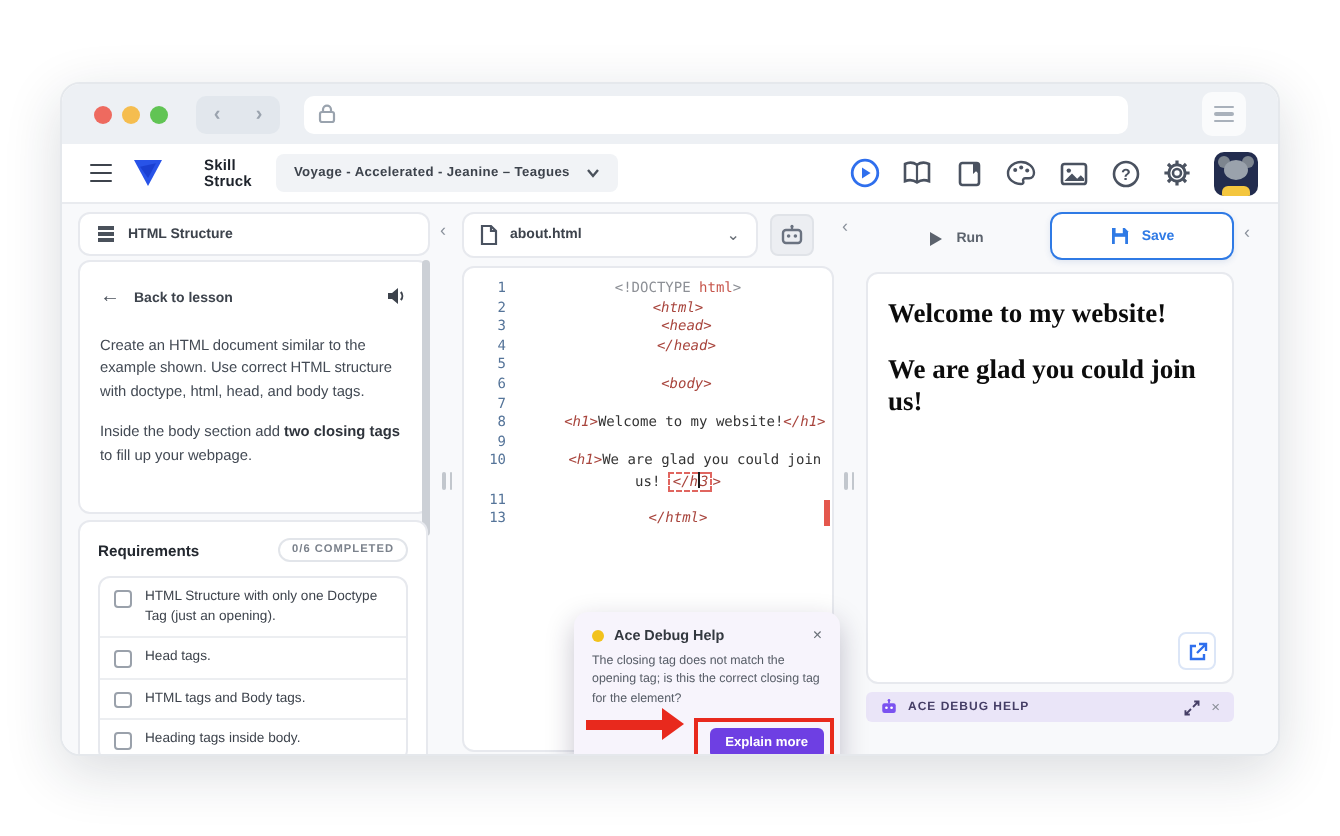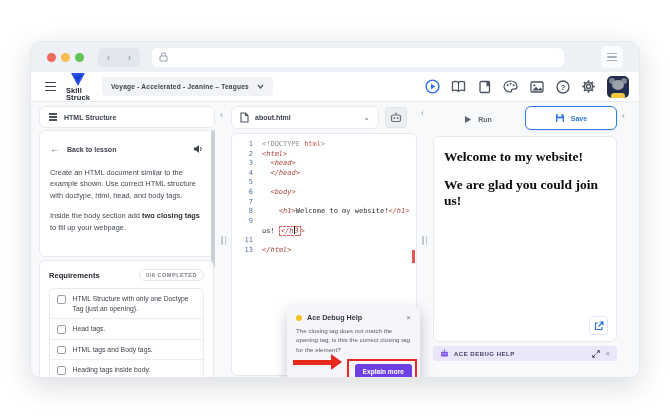--- a/index.html
+++ b/index.html
@@ -12,21 +12,21 @@
   .dot { width:9px; height:9px; border-radius:50%; display:inline-block; }
   .traffic { display:flex; gap:5px; margin-left:16px; }
   .navbox { margin-left:14px; width:42px; height:19px; background:#e2e7ed; border-radius:5px; display:flex; align-items:center; justify-content:space-around; color:#9aa3ae; font-size:10px; font-weight:bold; }
   .urlbar { margin-left:12px; width:412px; height:19px; background:#fff; border-radius:5px; display:flex; align-items:center; padding-left:7px; }
   .menu-btn { margin-left:auto; margin-right:16px; width:22px; height:22px; background:#fafbfc; border-radius:5px; display:flex; flex-direction:column; gap:2px; align-items:center; justify-content:center; }
   .menu-btn i { width:10px; height:1.5px; background:#a9b1bb; border-radius:1px; }
   
   .app-header { position:absolute; left:0; top:30px; right:0; height:30px; background:#fff; border-bottom:1px solid #e9ebef; display:flex; align-items:center; }
   .hamburger { margin-left:14px; display:flex; flex-direction:column; gap:2.5px; cursor:pointer; }
   .hamburger i { width:11px; height:1.6px; background:#3d434c; border-radius:1px; }
-  .logo { display:flex; align-items:center; gap:0; margin-left:10px;flex-direction:column; }
+  .logo { display:flex; align-items:center; gap:20px; margin-left:10px; }
   .logo-text { font-size:7.5px; font-weight:800; color:#1e232b; line-height:7.5px; letter-spacing:.1px; }
   .course-pill { margin-left:12px; height:19px; background:#f1f3f6; border-radius:4px; display:flex; align-items:center; gap:8px; padding:0 9px; cursor:pointer; }
   .course-pill span { font-size:6.6px; font-weight:700; color:#3d434c; letter-spacing:.2px; }
   .hdr-icons { margin-left:auto; margin-right:10px; display:flex; align-items:center; gap:11px; }
   .hdr-icons .ic { width:15px; height:15px; display:flex; align-items:center; justify-content:center; cursor:pointer; }
   .avatar { width:22px; height:22px; border-radius:5px; background:#222c4e; position:relative; overflow:hidden; cursor:pointer; }
   .koala-head { position:absolute; left:5px; top:4px; width:12px; height:10px; background:#9aa2ac; border-radius:50%; }
   .koala-ear { position:absolute; width:6px; height:6px; background:#7d858f; border-radius:50%; top:2px; }
   .koala-shirt { position:absolute; left:4px; bottom:0; width:14px; height:5px; background:#f4c63e; border-radius:3px 3px 0 0; }
   
@@ -61,21 +61,21 @@
   .drag-handle i { width:1.5px; height:9px; background:#c2c7cd; border-radius:1px; }
   
   .tab-card { position:absolute; left:200px; top:4px; width:148px; height:23px; display:flex; align-items:center; gap:6px; padding:0 8px; cursor:pointer; }
   .tab-name { font-size:7px; font-weight:700; color:#3d434c; }
   .tab-chev { margin-left:auto; font-size:8px; color:#6a7078; }
   .robot-btn { position:absolute; left:354px; top:5px; width:22px; height:21px; background:#eceef2; border:1px solid #e0e3e8; border-radius:4px; display:flex; align-items:center; justify-content:center; cursor:pointer; }
   .editor-card { position:absolute; left:200px; top:31px; width:186px; height:243px; overflow:hidden; }
   .code-area { position:relative; padding-top:6px; font-family:"DejaVu Sans Mono","Liberation Mono",monospace; font-size:7px; }
   .code-line { display:flex; line-height:9.6px; height:9.6px; white-space:pre; }
   .gutter { flex:0 0 30px; text-align:right; padding-right:9px; color:#557499; }
-  .code-text { flex:1; overflow:hidden; }
+  .code-text { flex:1; overflow:hidden;text-align:center; }
   .tk.plain { color:#333; }
   .tk.tag { color:#a8443c;font-style:italic; }
   .tk.meta { color:#8d9096; }
   .tk.metaval { color:#c7564c; }
   .tk.errl { border:1px dashed #e0655f; border-right:none; padding:0 0 0 1px; }
   .tk.errr { border:1px dashed #e0655f; border-left:none; padding:0 1px 0 0; }
   .tk.caret { display:inline-block; width:1px; height:8px; background:#1b1b1b; vertical-align:-1px; }
   .err-marker { position:absolute; right:1px; top:116px; width:3px; height:13px; background:#e4574d; }
   
   .popup { position:absolute; left:256px; top:204px; width:133px; height:80px; background:#f7f4fc; border-radius:7px;
@@ -303,20 +303,21 @@
       <div class="code-area">
           <div class="code-line"><span class="gutter">1</span><span class="code-text"><span class="tk meta">&lt;!DOCTYPE </span><span class="tk metaval">html</span><span class="tk meta">&gt;</span></span></div>
           <div class="code-line"><span class="gutter">2</span><span class="code-text"><span class="tk tag">&lt;html&gt;</span></span></div>
           <div class="code-line"><span class="gutter">3</span><span class="code-text"><span class="tk plain">  </span><span class="tk tag">&lt;head&gt;</span></span></div>
           <div class="code-line"><span class="gutter">4</span><span class="code-text"><span class="tk plain">  </span><span class="tk tag">&lt;/head&gt;</span></span></div>
           <div class="code-line"><span class="gutter">5</span><span class="code-text"></span></div>
           <div class="code-line"><span class="gutter">6</span><span class="code-text"><span class="tk plain">  </span><span class="tk tag">&lt;body&gt;</span></span></div>
           <div class="code-line"><span class="gutter">7</span><span class="code-text"></span></div>
           <div class="code-line"><span class="gutter">8</span><span class="code-text"><span class="tk plain">    </span><span class="tk tag">&lt;h1&gt;</span><span class="tk plain">Welcome to my website!</span><span class="tk tag">&lt;/h1&gt;</span></span></div>
           <div class="code-line"><span class="gutter">9</span><span class="code-text"></span></div>
+          <div class="code-line"><span class="gutter">10</span><span class="code-text"><span class="tk plain">    </span><span class="tk tag">&lt;h1&gt;</span><span class="tk plain">We are glad you could join</span></span></div>
           <div class="code-line"><span class="gutter"></span><span class="code-text"><span class="tk plain">us! </span><span class="tk tag errl">&lt;/h</span><span class="tk caret"></span><span class="tk tag errr">3</span><span class="tk tag">&gt;</span></span></div>
           <div class="code-line"><span class="gutter">11</span><span class="code-text"></span></div>
           <div class="code-line"><span class="gutter">13</span><span class="code-text"><span class="tk tag">&lt;/html&gt;</span></span></div>
         </div>
       <div class="err-marker"></div>
     </div>
 
     <span class="rail-chev" style="left:390px; top:6px;">‹</span>
     <div class="drag-handle" style="left:391px; top:134px;">
         <i></i>

